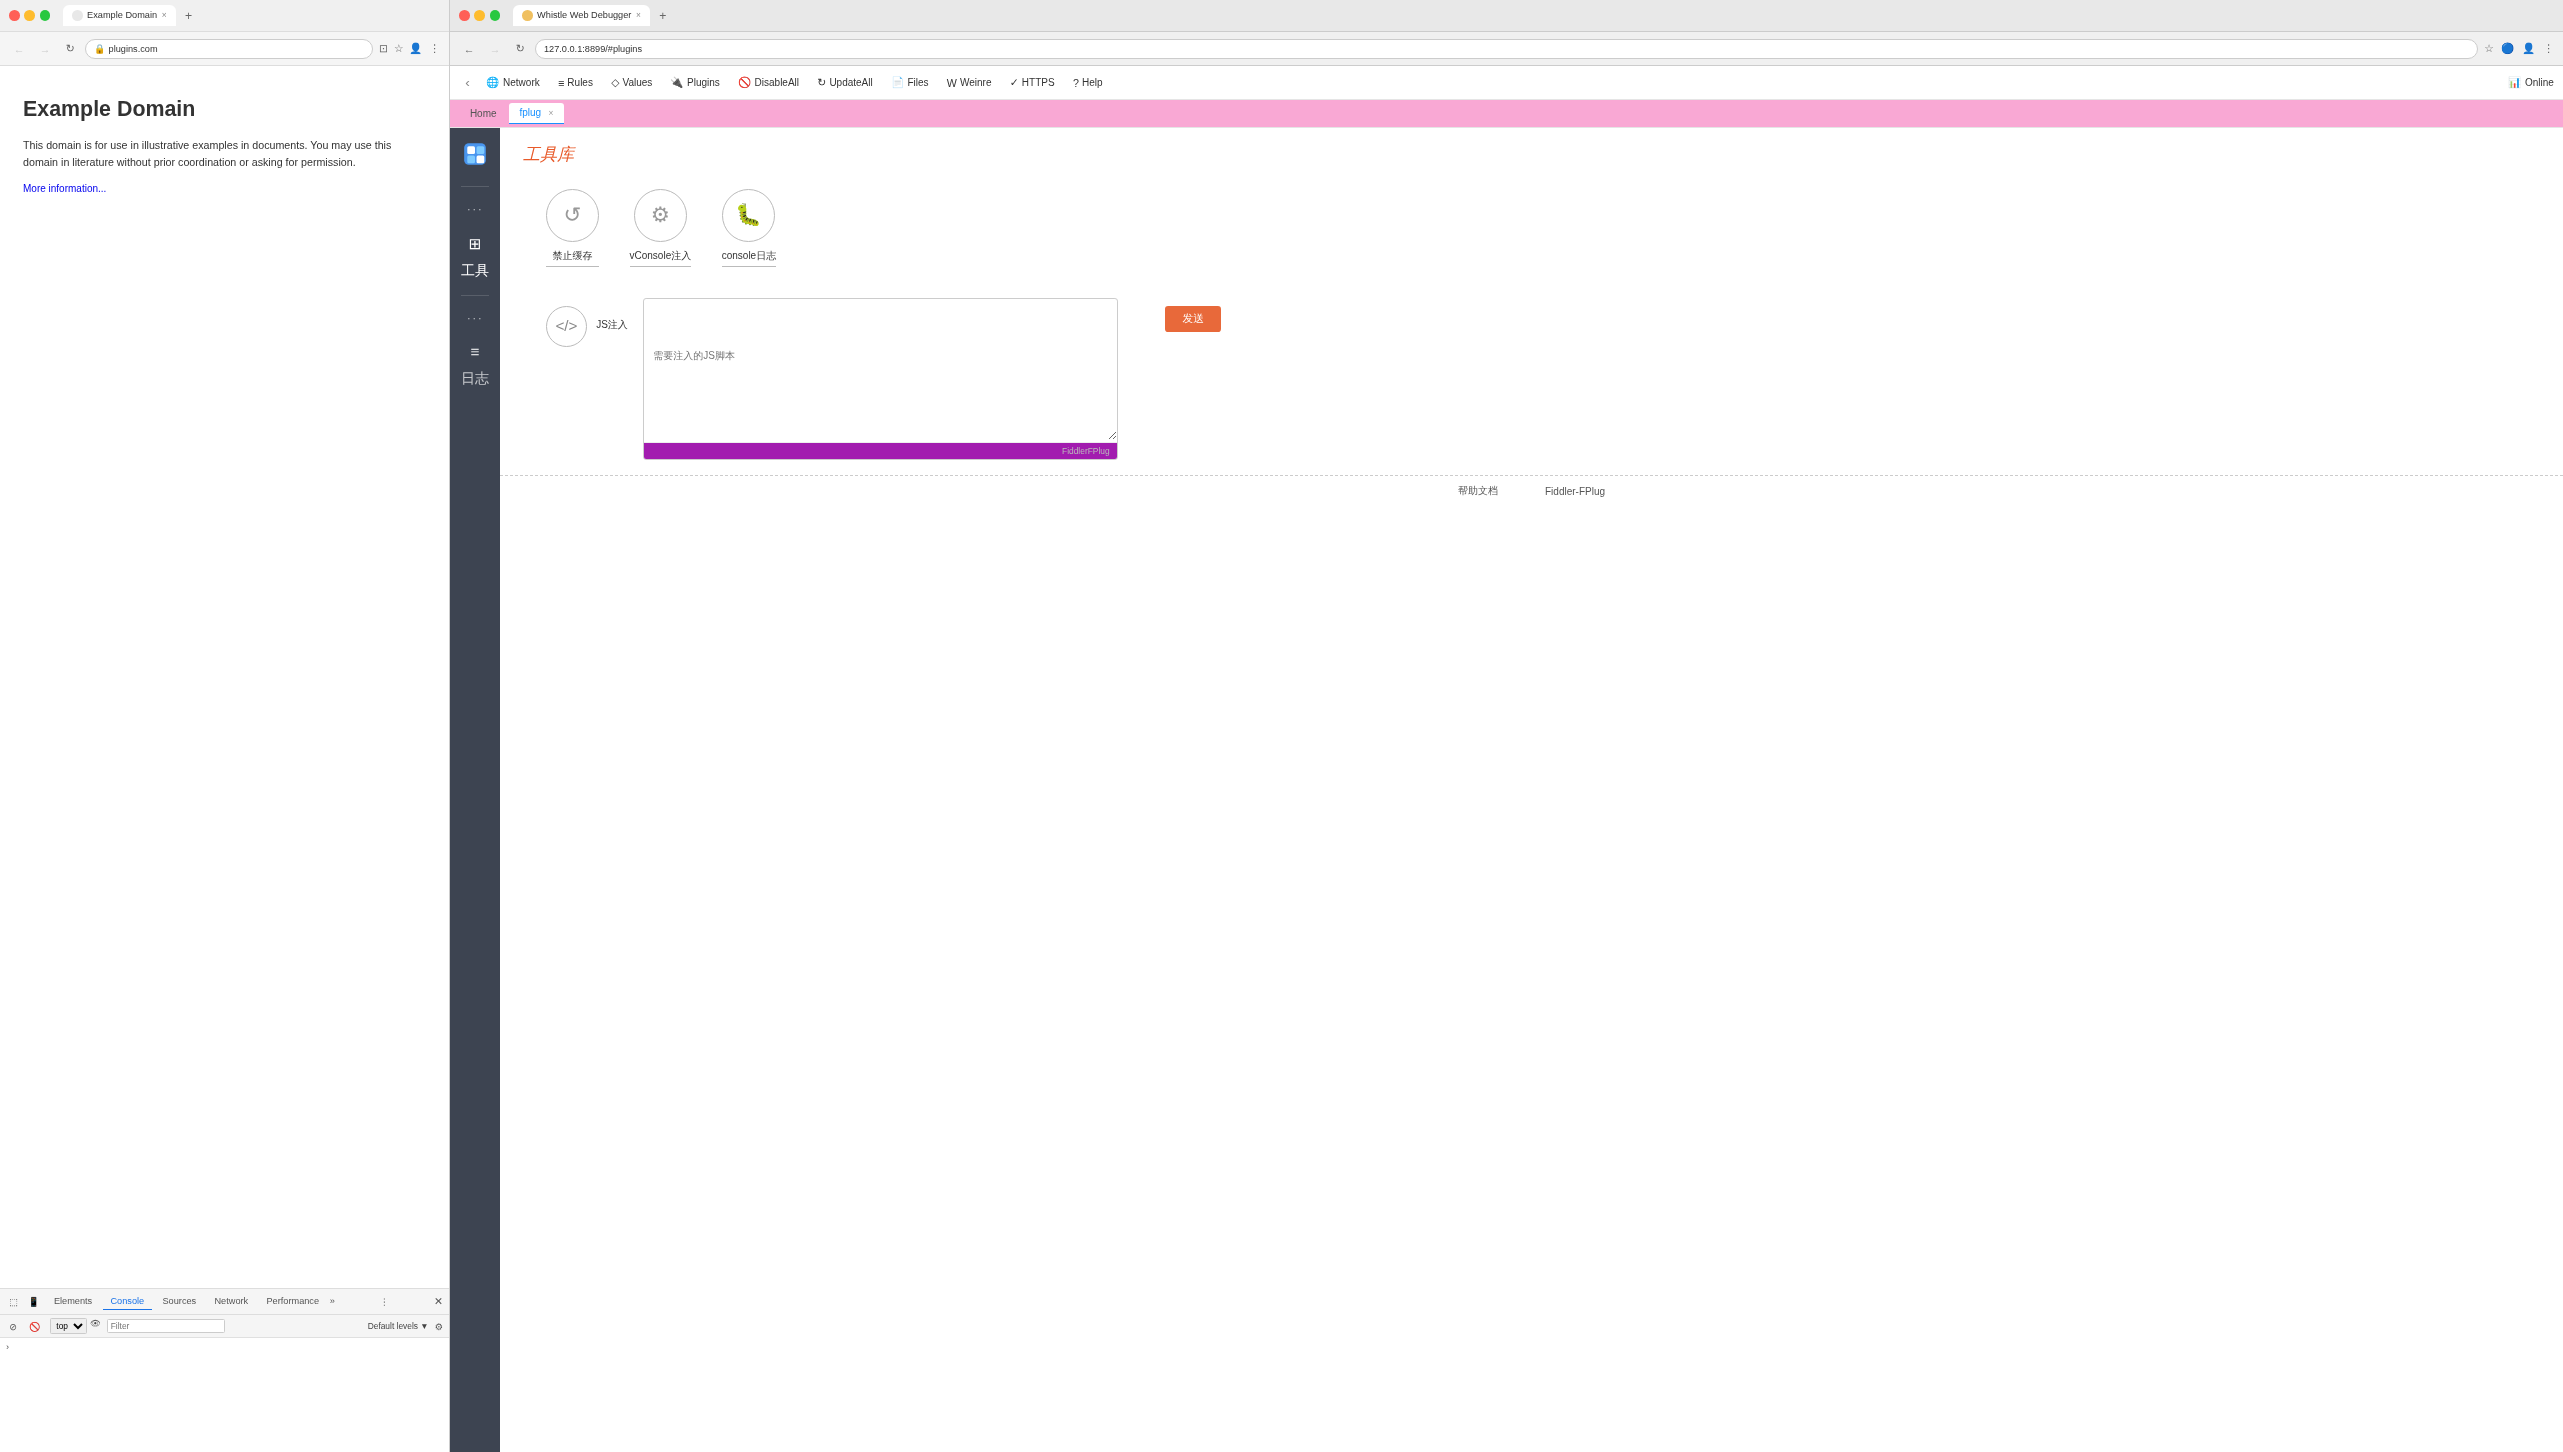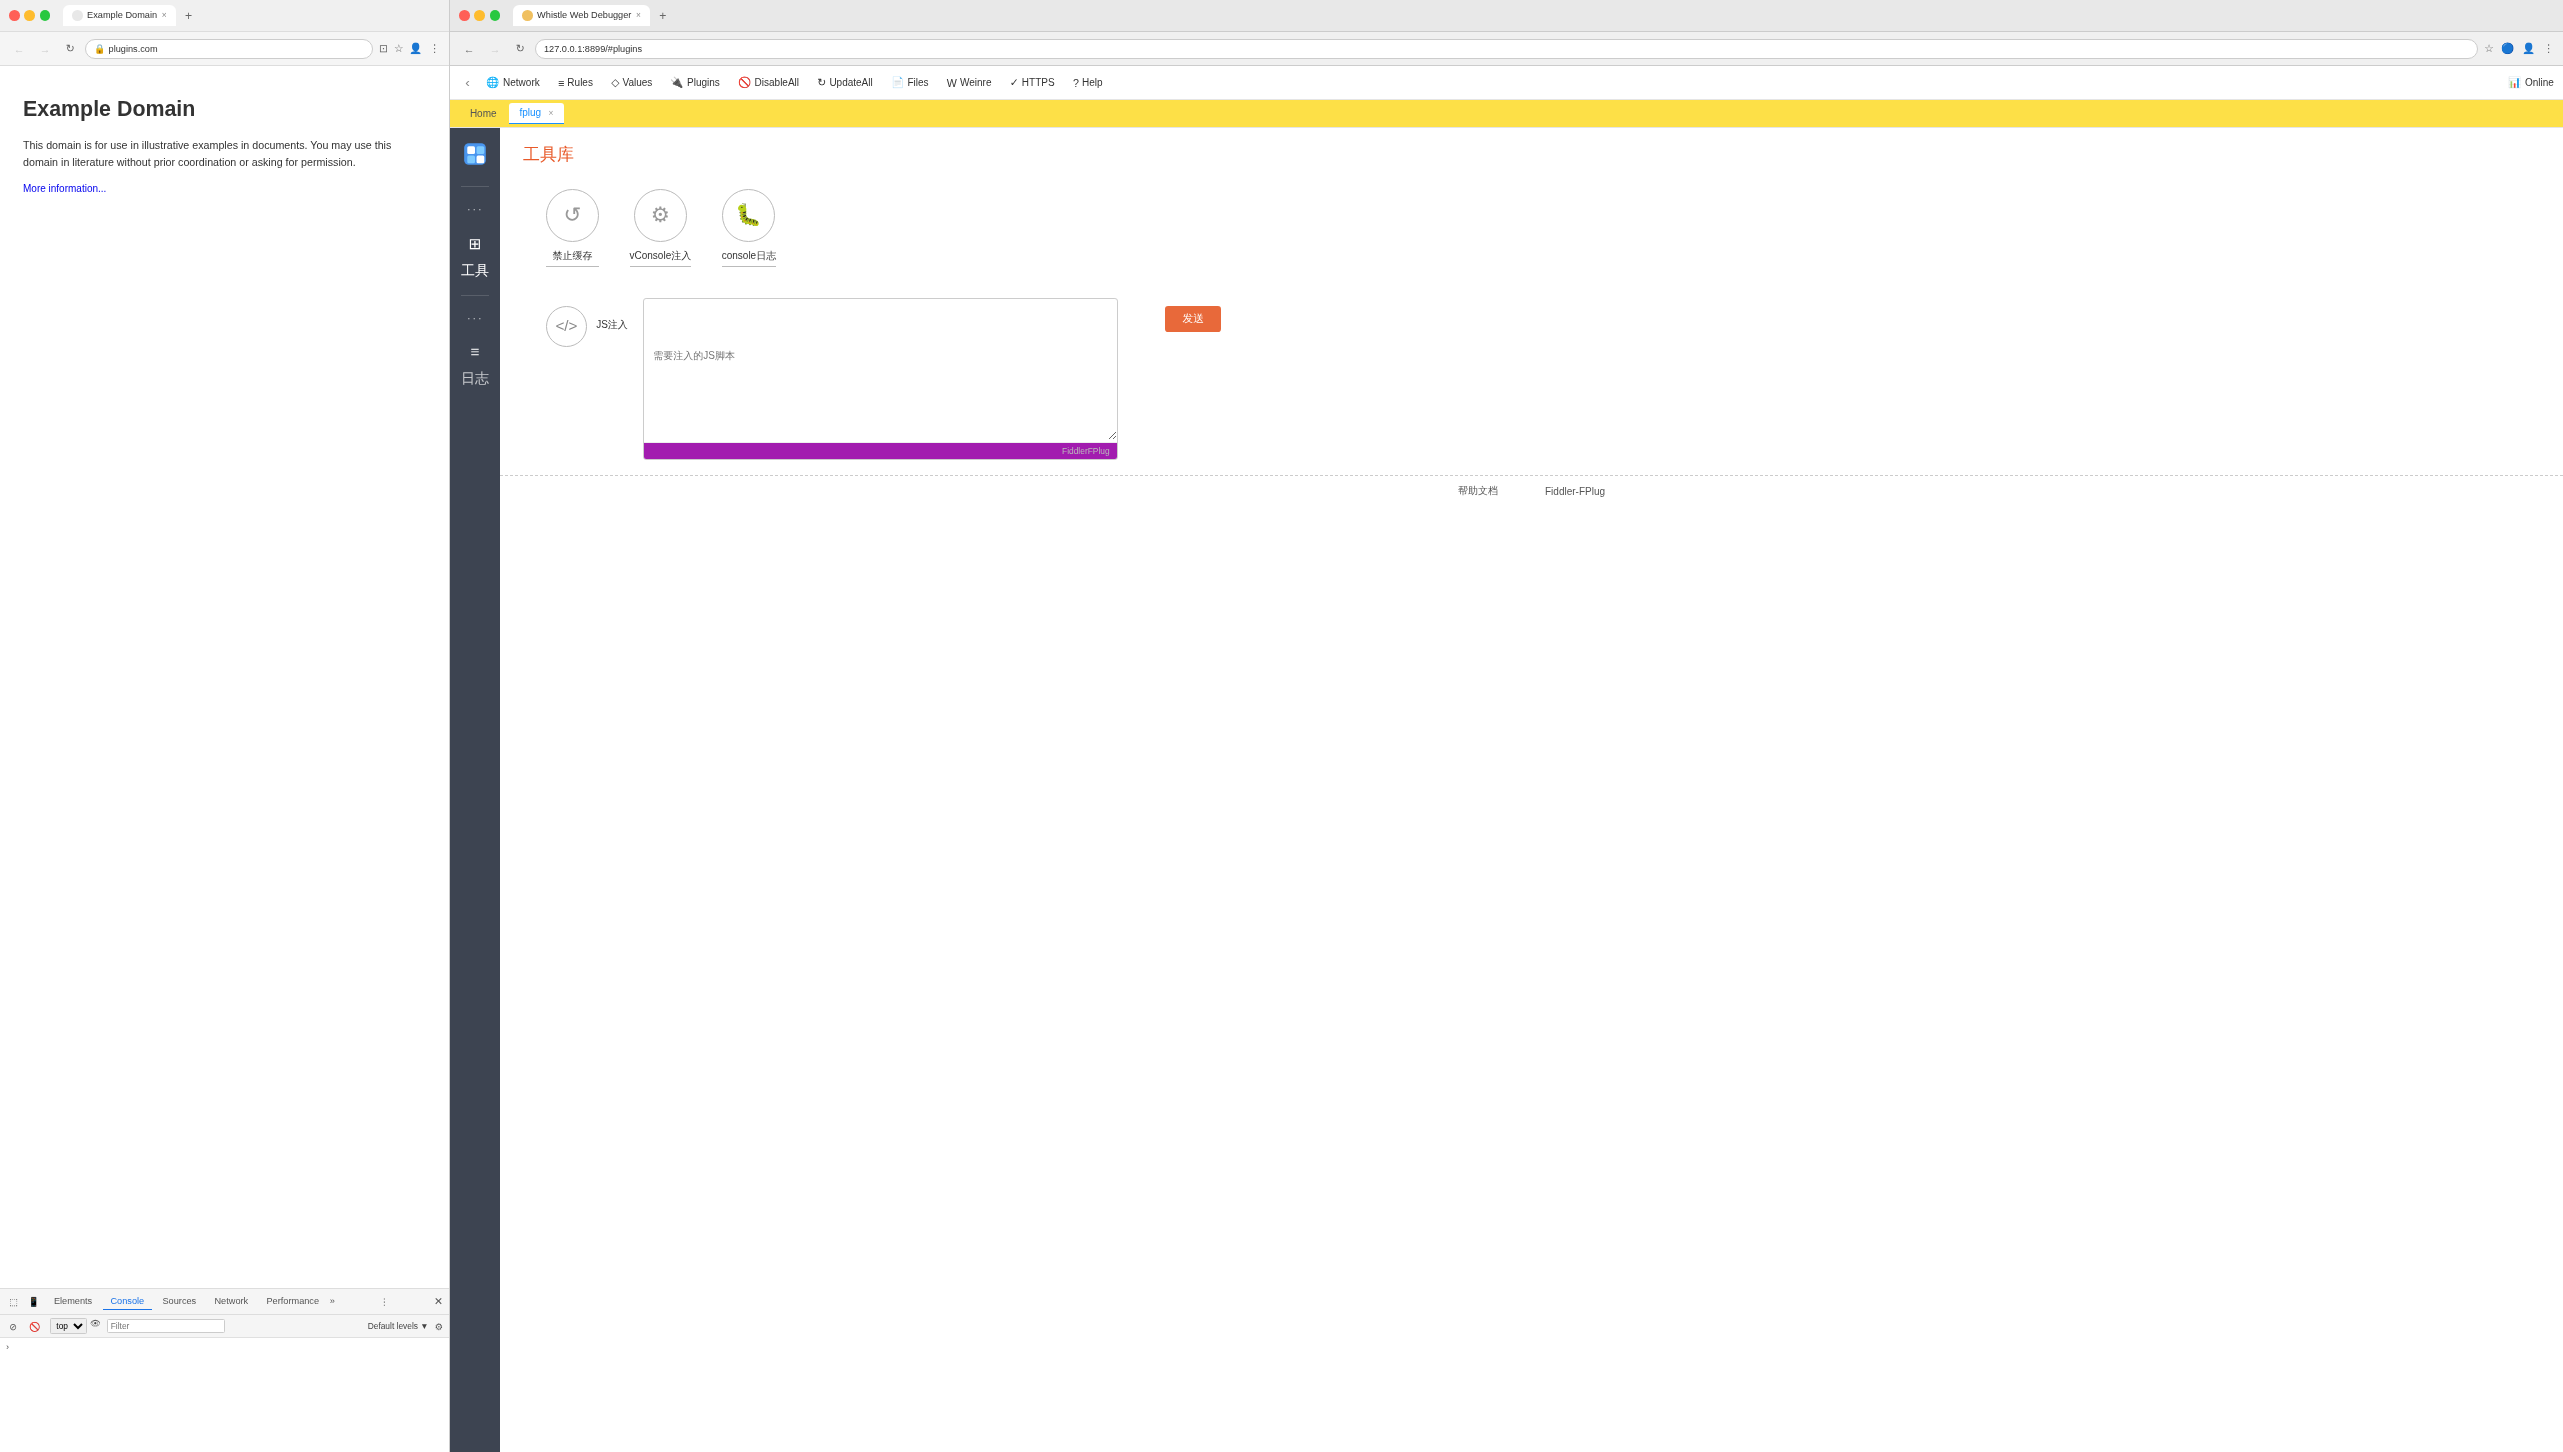--- a/index.html
+++ b/index.html
@@ -64,42 +64,42 @@
 
     
     .whistle-app { display: flex; flex-direction: column; flex: 1; overflow: hidden; }
     .whistle-menubar { height: 34px; background: #fff; border-bottom: 0.8px solid #e5e5e5; display: flex; align-items: center; padding: 0 9.2px; gap: 3.1px; }
     .menu-btn { display: flex; align-items: center; gap: 3.1px; padding: 3.1px 7.6px; font-size: 10px; color: #333; cursor: pointer; border-radius: 3.1px; }
     .menu-btn .icon { font-size: 10.7px; }
     .menu-btn.active { color: #333; }
     .online-status { margin-left: auto; display: flex; align-items: center; gap: 3.1px; font-size: 10px; color: #333; }
     .back-arrow { font-size: 13.7px; color: #888; padding: 3.1px 6.1px; cursor: pointer; }
 
-    .whistle-tabs { height: 27.5px; background: #fde047; border-bottom: 0.8px solid #e5e5e5; display: flex; align-items: center; padding: 0 9.2px; gap: 1.5px; }
+    .whistle-tabs { height: 27.5px; background: #f9a8d4; border-bottom: 0.8px solid #e5e5e5; display: flex; align-items: center; padding: 0 9.2px; gap: 1.5px; }
     .wtab { padding: 4.6px 10.7px; font-size: 10px; color: #555; cursor: pointer; border-radius: 3.1px 3.1px 0 0; }
     .wtab.active { background: #fff; border-bottom: 1.5px solid #1890ff; color: #1890ff; }
     .wtab-close { font-size: 8.4px; color: #999; margin-left: 4.6px; cursor: pointer; }
 
     
     .whistle-main { display: flex; flex: 1; overflow: hidden; }
 
     
     .whistle-sidebar { width: 50px; background: #3d4451; display: flex; flex-direction: column; align-items: center; padding: 9.2px 0; gap: 6.1px; }
     .sidebar-logo { width: 34px; height: 34px; margin-bottom: 6.1px; }
     .sidebar-sep { width: 27.5px; border: none; border-top: 0.8px solid rgba(255,255,255,0.15); margin: 3.1px 0; }
     .sidebar-item { display: flex; flex-direction: column; align-items: center; padding: 6.1px 0; width: 46px; cursor: pointer; border-radius: 4.6px; }
     .sidebar-item .si-dots { color: rgba(255,255,255,0.6); font-size: 12.2px; letter-spacing: 1.5px; }
     .sidebar-item .si-icon { font-size: 15.3px; color: rgba(255,255,255,0.8); }
     .sidebar-item .si-label { font-size: 14px; color: rgba(255,255,255,0.7); margin-top: 9px; }
     .sidebar-item.active .si-icon { color: #fff; }
     .sidebar-item.active .si-label { color: #fff; }
 
     
     .plugin-content { flex: 1; display: flex; flex-direction: column; overflow: hidden; }
-    .plugin-header { padding: 15.3px 23px 7.6px; }
+    .plugin-header { padding: 15.3px 23px 7.6px; font-style: italic; }
     .plugin-title { font-size: 17px; color: #e85a2a; font-weight: 500; }
 
     
     .tools-grid { display: flex; gap: 30.5px; padding: 15.3px 46px; align-items: flex-end; }
     .tool-item { display: flex; flex-direction: column; align-items: center; gap: 7.6px; cursor: pointer; }
     .tool-circle { width: 53px; height: 53px; border-radius: 50%; border: 1.5px solid #bbb; display: flex; align-items: center; justify-content: center; background: #fff; }
     .tool-label { font-size: 10px; color: #333; border-bottom: 1.5px solid #bbb; padding-bottom: 3.1px; width: 100%; text-align: center; }
 
     
     .js-inject-section { display: flex; align-items: flex-start; gap: 15.3px; padding: 15.3px 46px; }

